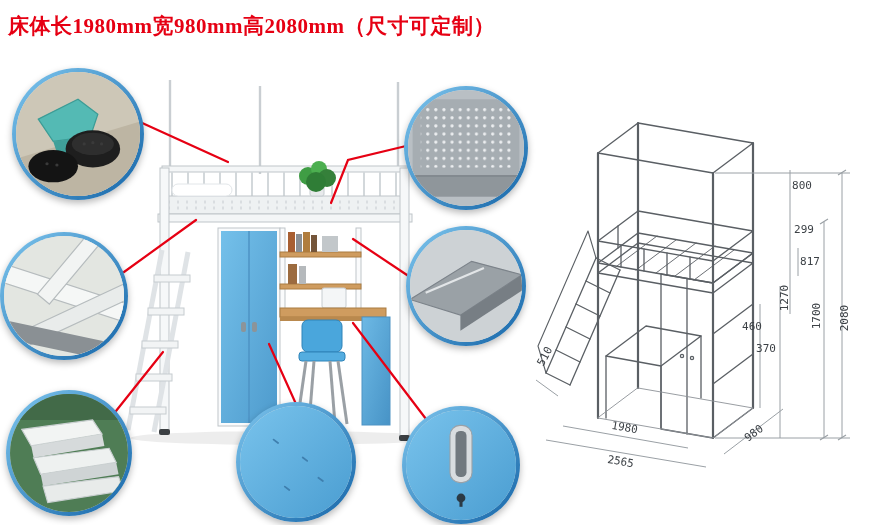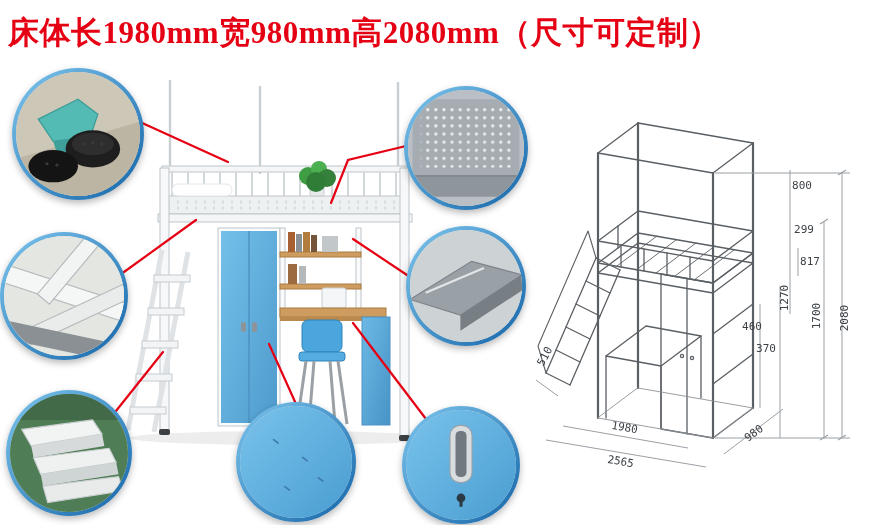--- a/index.html
+++ b/index.html
@@ -5,21 +5,21 @@
   :root{
     --red:#e60013; --ring1:#7ec6ee; --ring2:#1565a8;
     --blue1:#79c3ec; --blue2:#4a9dd1; --teal:#54bab4; --wood:#cf9c5f;
   }
   *{box-sizing:border-box}
   html,body{margin:0;padding:0;background:#fff}
   body{font-family:"Liberation Sans",sans-serif}
   .canvas{position:relative;width:880px;height:525px;background:#ffffff;overflow:hidden}
   .title{position:absolute;left:8px;top:12px;margin:0;z-index:6;
          font-family:"Liberation Serif","DejaVu Serif",serif;font-weight:700;
-         font-size:31px;color:var(--red);white-space:nowrap;letter-spacing:.5px}
+         font-size:21px;color:var(--red);white-space:nowrap;letter-spacing:.5px}
   .layer{position:absolute}
   .photo{left:110px;top:80px;width:312px;height:368px;z-index:1}
   .connectors{left:0;top:0;width:880px;height:525px;z-index:2;pointer-events:none}
   .tech{left:528px;top:58px;width:352px;height:462px;z-index:1}
   .callout{position:absolute;border-radius:50%;padding:4px;z-index:3;
            background:linear-gradient(135deg,var(--ring1),var(--ring2));
            box-shadow:0 3px 7px rgba(0,0,0,.28)}
   .callout .inner{width:100%;height:100%;border-radius:50%;overflow:hidden;background:#dfe3e1}
   .callout svg{display:block;width:100%;height:100%}
   .c1{left:12px;top:68px;width:132px;height:132px}

